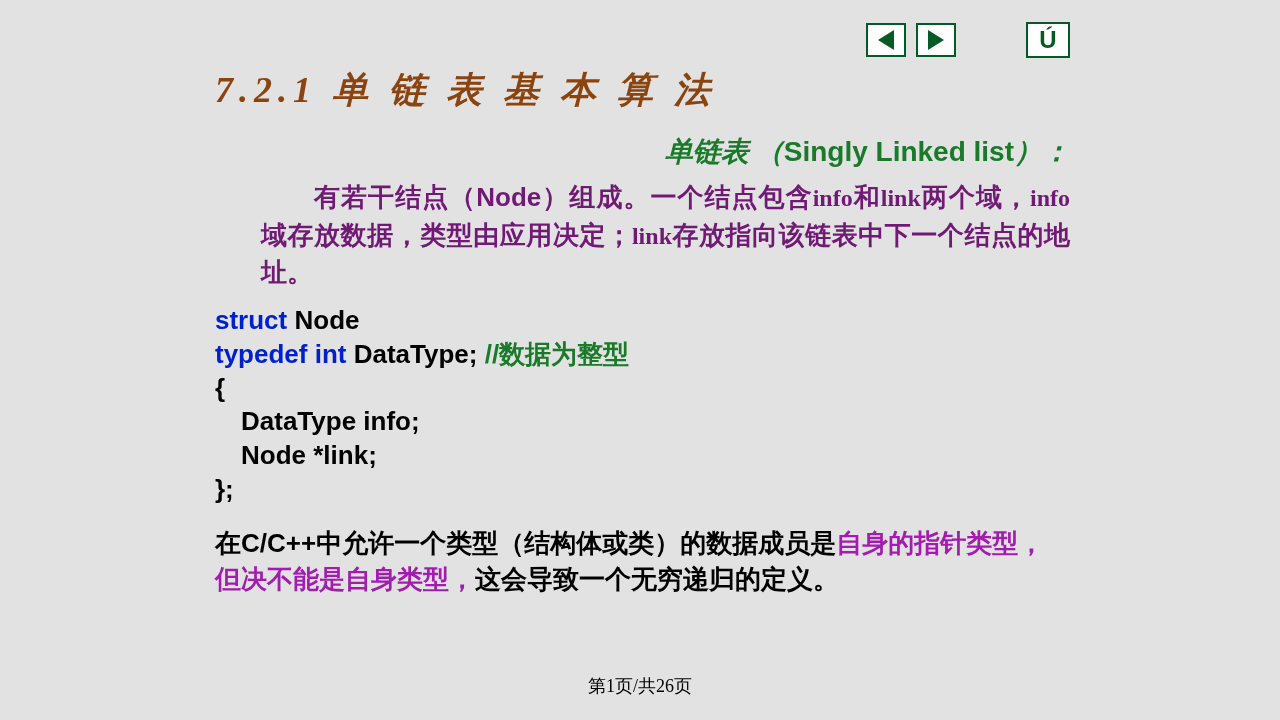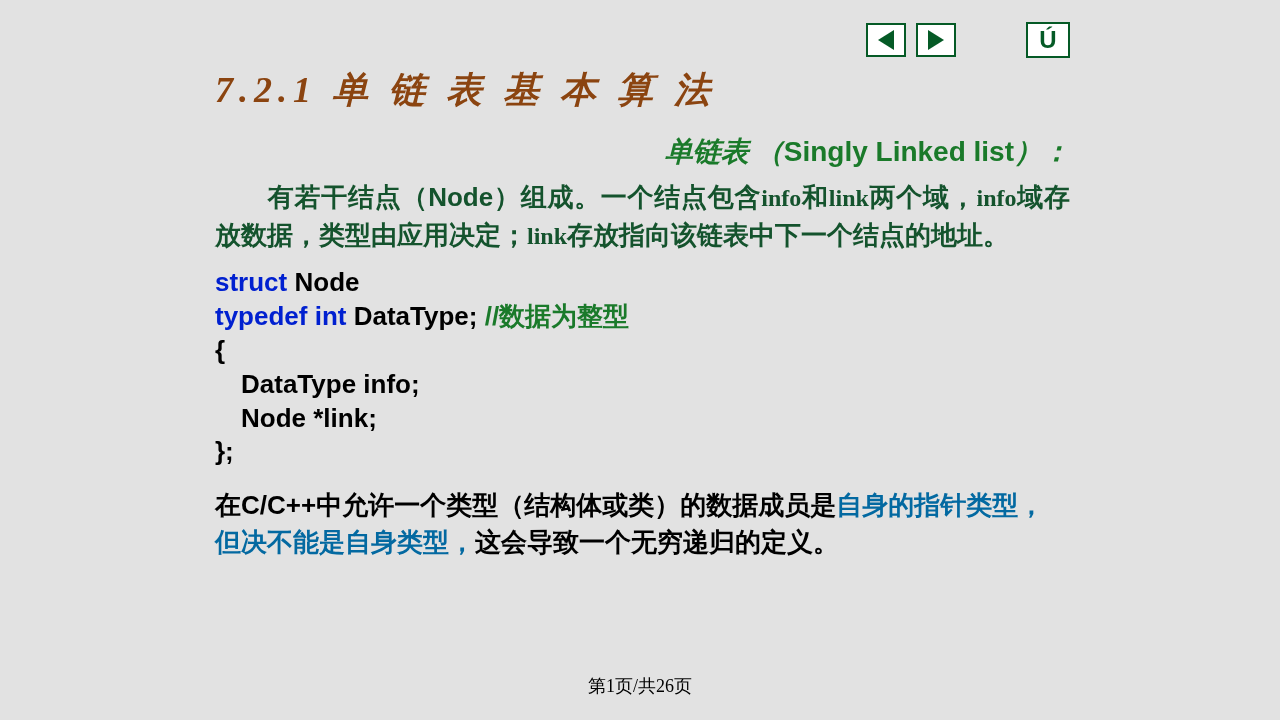--- a/index.html
+++ b/index.html
@@ -69,45 +69,46 @@
     font-size: 28px;
     font-weight: bold;
     font-style: italic;
     color: #1a7a2a;
     margin-bottom: 8px;
     text-align: right;
   }
   .para {
     font-family: "Microsoft YaHei","SimHei",sans-serif;
     font-size: 26px;
-    color: #14532d;
+    color: #701a75;
     font-weight: bold;
     line-height: 1.45;
     margin-bottom: 12px;
     text-align: justify;
+    margin-left: 46px;
   }
   .para .indent { display:inline-block; width: 2em; }
   .code {
     font-family: "Microsoft YaHei", Arial, sans-serif;
     font-size: 26px;
     font-weight: bold;
     line-height: 1.3;
     margin-bottom: 18px;
   }
   .code .kw { color: #0020d0; }
   .code .cm { color: #1a7a2a; }
   .code .ind { display:inline-block; width:1em; }
   .bottom-para {
     font-family: "Microsoft YaHei","SimHei",sans-serif;
     font-size: 26px;
     font-weight: bold;
     color: #000;
     line-height: 1.4;
   }
-  .bottom-para .red { color: #0369a1; }
+  .bottom-para .red { color: #a21caf; }
   .pager {
     position: absolute;
     bottom: 22px;
     left: 0; right: 0;
     text-align: center;
     font-family: "SimSun", serif;
     font-size: 18px;
     color: #000;
   }
 </style>

